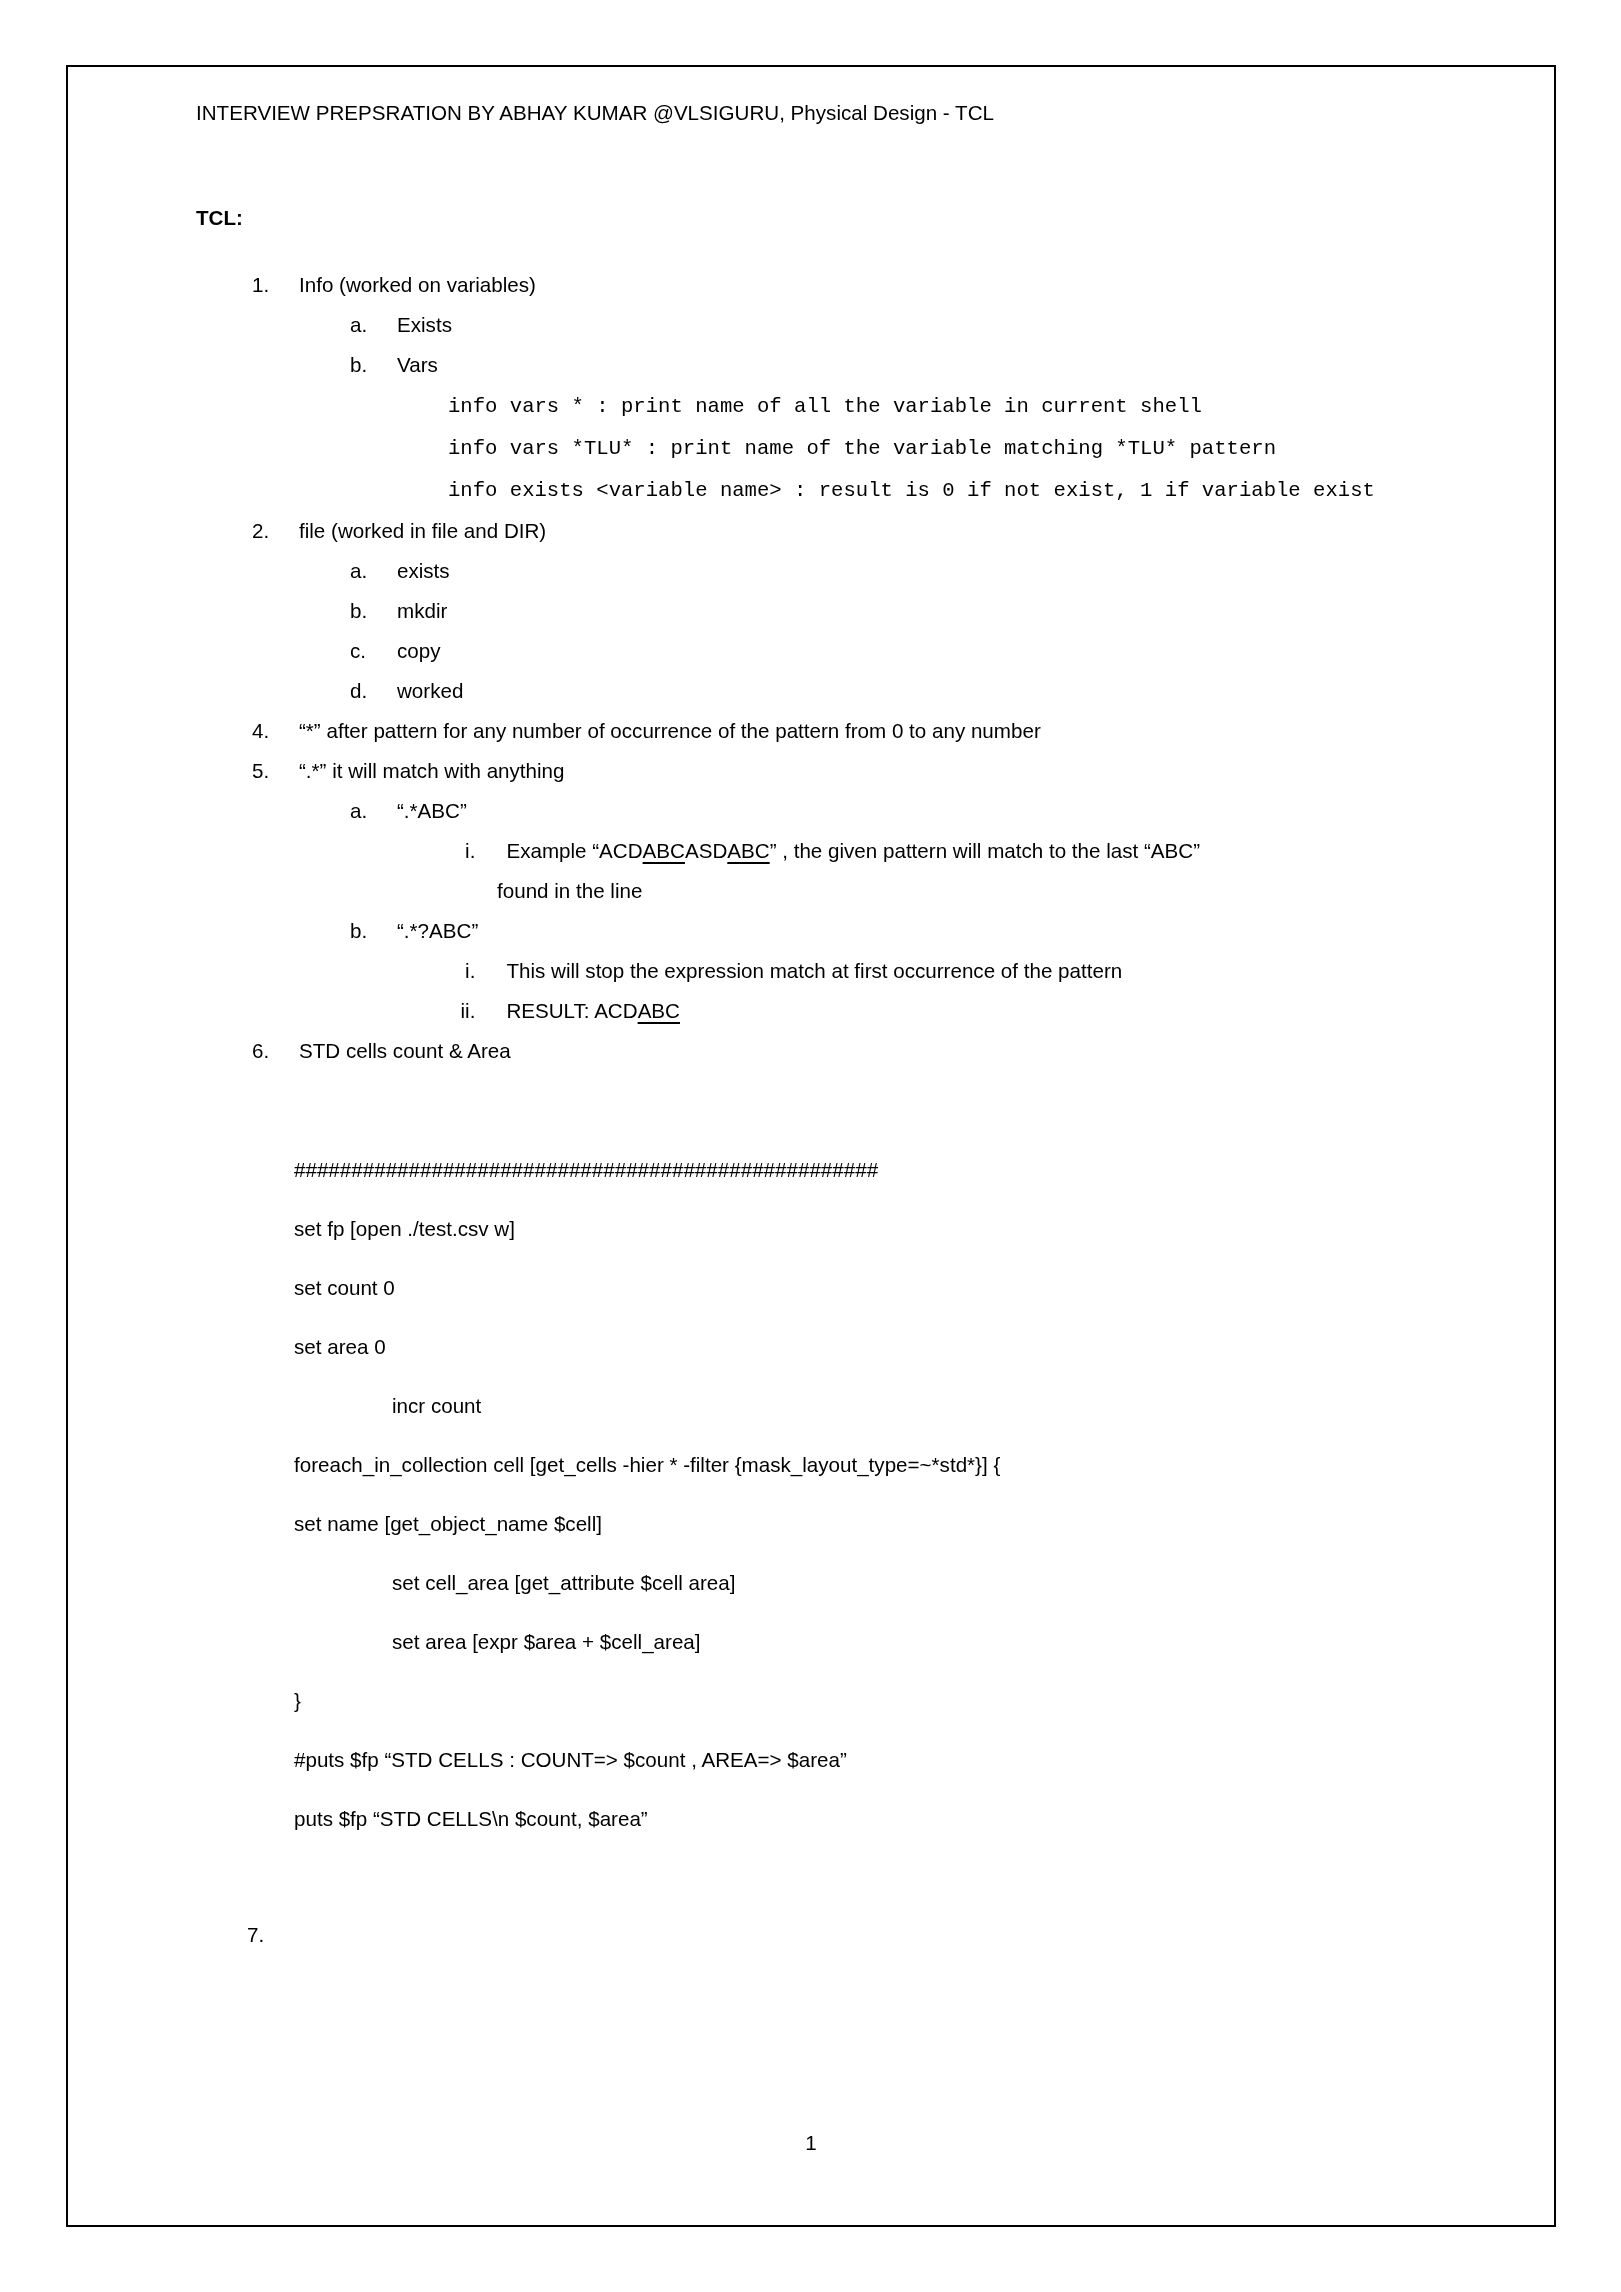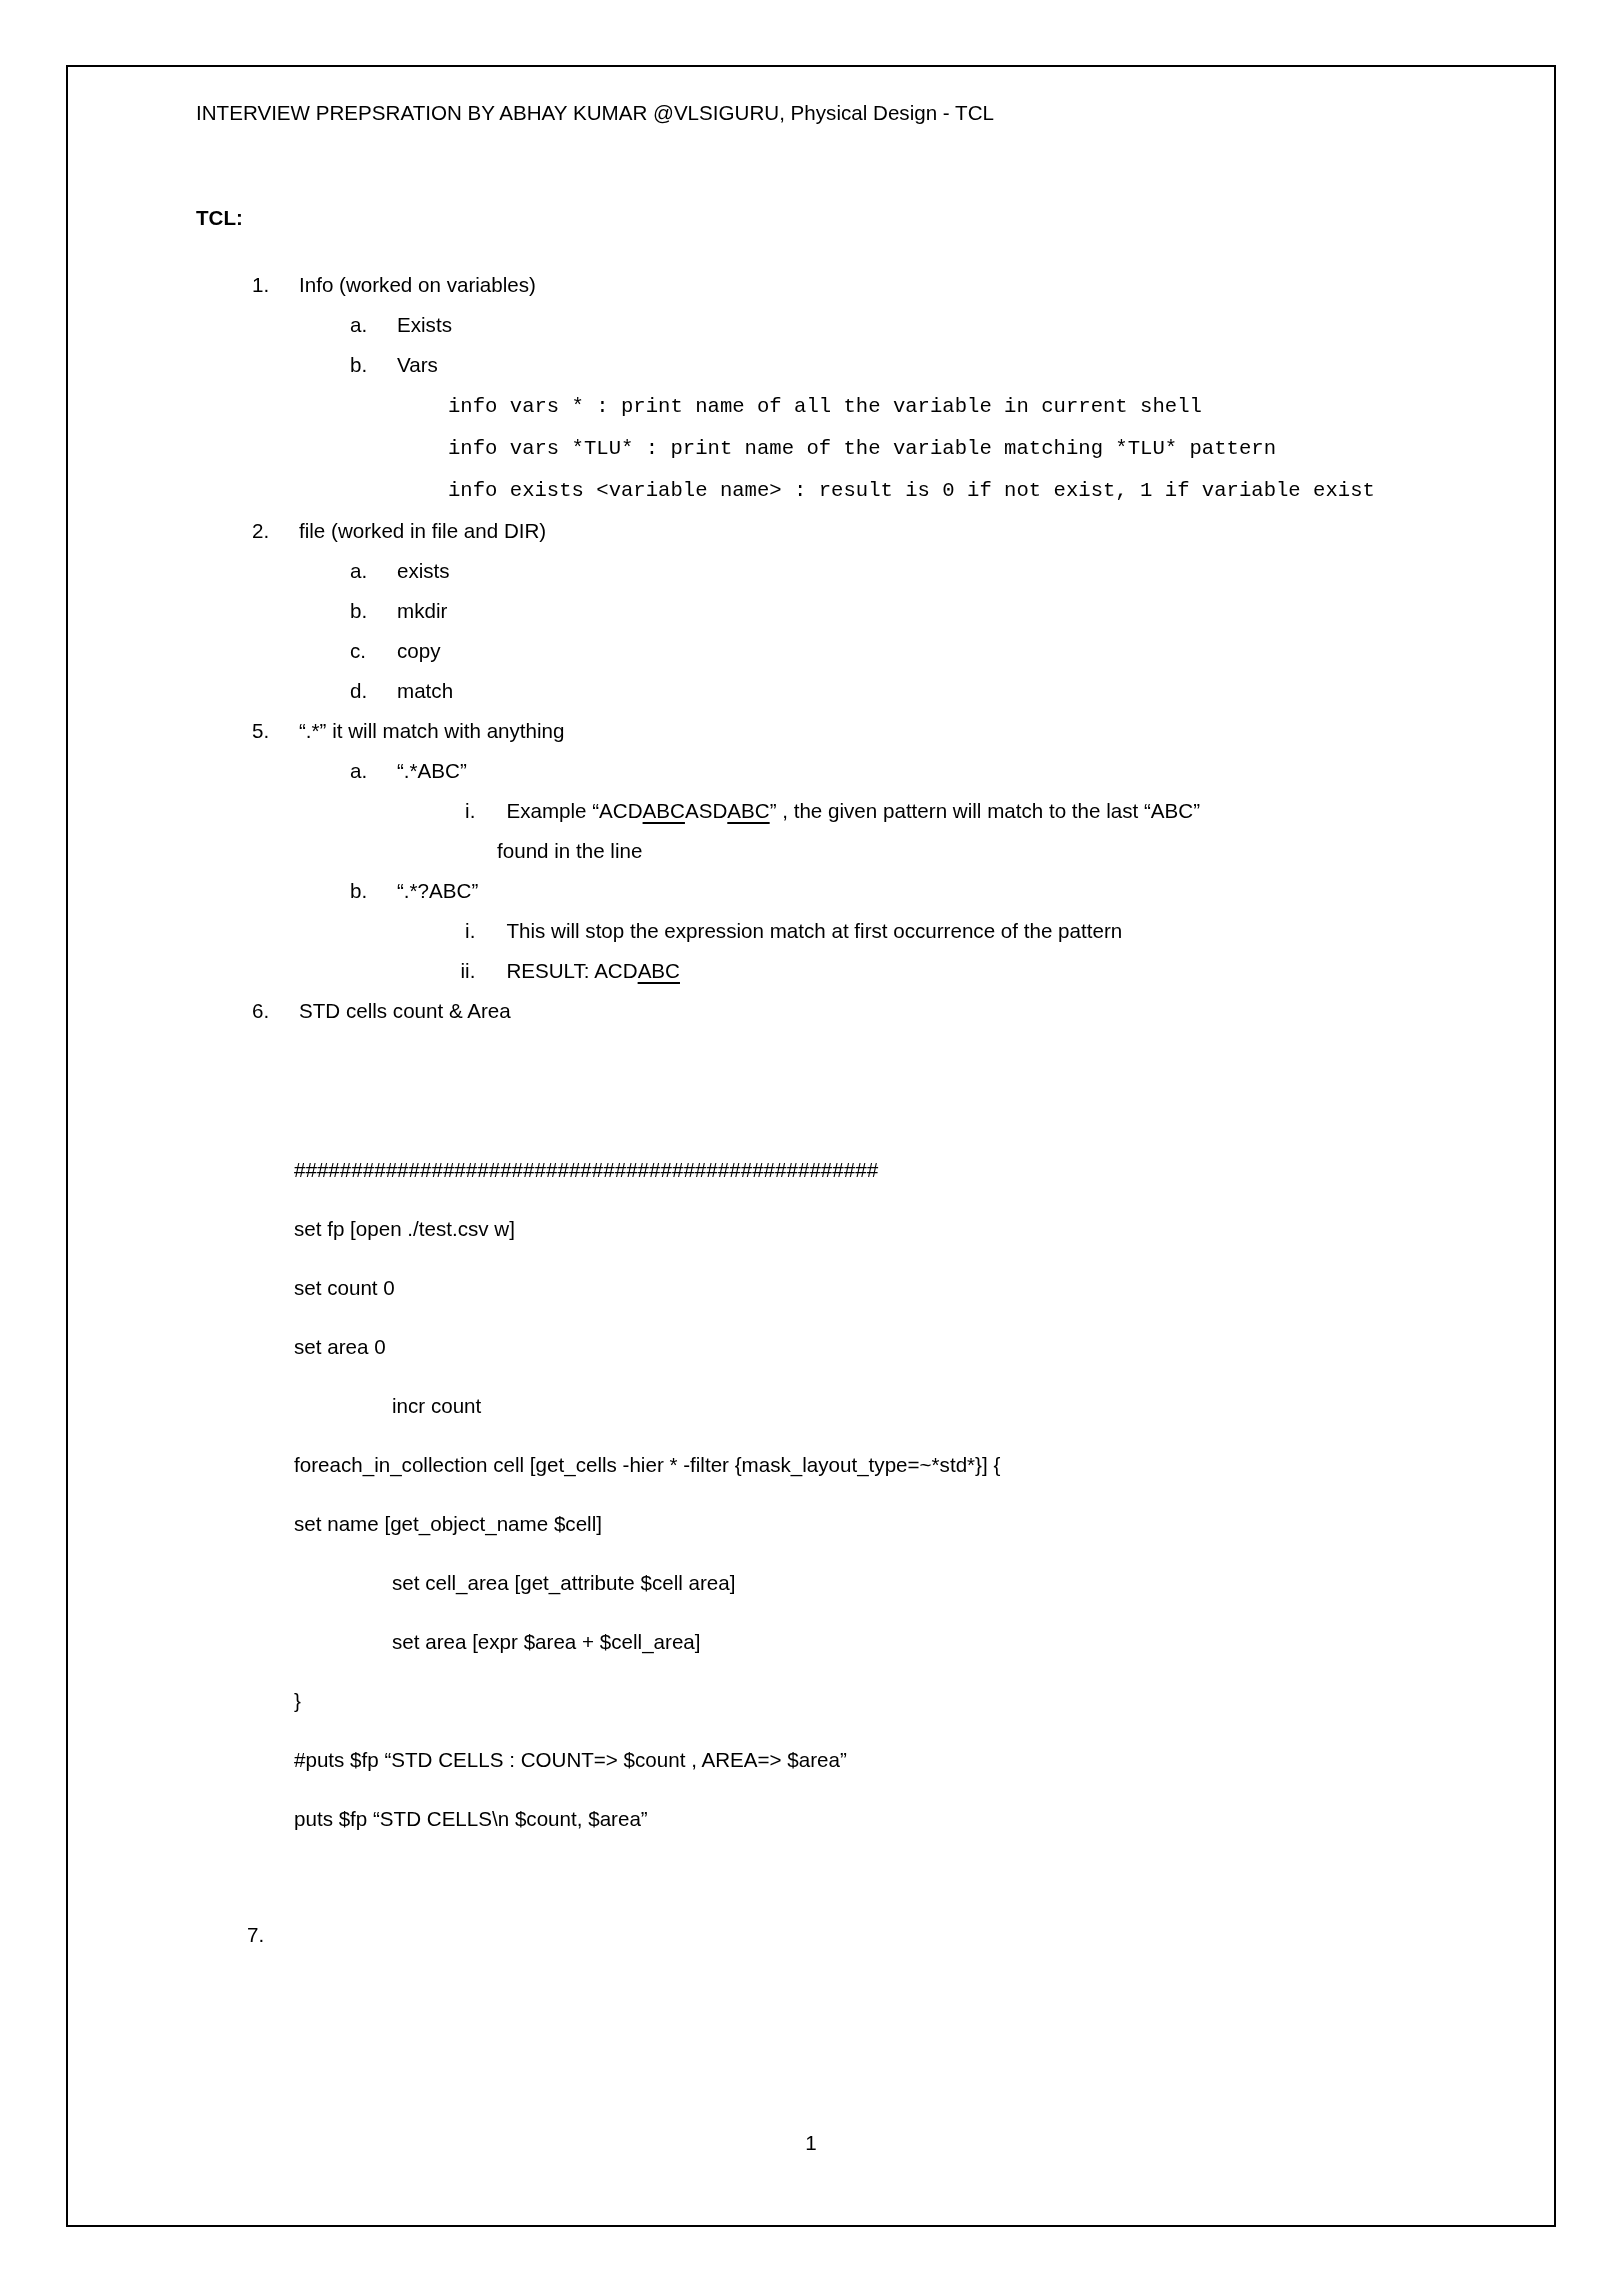--- a/index.html
+++ b/index.html
@@ -63,22 +63,23 @@
     <div class="row l2"><span class="mk">b.</span><span class="tx">Vars</span></div>
 
     <div class="row plain"><span class="tx">info vars * : print name of all the variable in current shell</span></div>
     <div class="row plain"><span class="tx">info vars *TLU* : print name of the variable matching *TLU* pattern</span></div>
     <div class="row plain"><span class="tx">info exists &lt;variable name&gt; : result is 0 if not exist, 1 if variable exist</span></div>
 
     <div class="row l1"><span class="mk">2.</span><span class="tx">file (worked in file and DIR)</span></div>
     <div class="row l2"><span class="mk">a.</span><span class="tx">exists</span></div>
     <div class="row l2"><span class="mk">b.</span><span class="tx">mkdir</span></div>
     <div class="row l2"><span class="mk">c.</span><span class="tx">copy</span></div>
-    <div class="row l2"><span class="mk">d.</span><span class="tx">match</span></div>
+    <div class="row l2"><span class="mk">d.</span><span class="tx">worked</span></div>
 
+    <div class="row l1"><span class="mk">4.</span><span class="tx">“*” after pattern for any number of occurrence of the pattern from 0 to any number</span></div>
     <div class="row l1"><span class="mk">5.</span><span class="tx">“.*” it will match with anything</span></div>
 
     <div class="row l2"><span class="mk">a.</span><span class="tx">“.*ABC”</span></div>
 
     <div class="row l3"><span class="mk">i.</span><span class="tx"><span>Example “ACD</span><span class="u">ABC</span><span>ASD</span><span class="u">ABC</span><span>” , the given pattern will match to the last “ABC”</span></span></div>
     <div class="row cont"><span class="tx">found in the line</span></div>
 
 
     <div class="row l2"><span class="mk">b.</span><span class="tx">“.*?ABC”</span></div>
     <div class="row l3"><span class="mk">i.</span><span class="tx">This will stop the expression match at first occurrence of the pattern</span></div>

